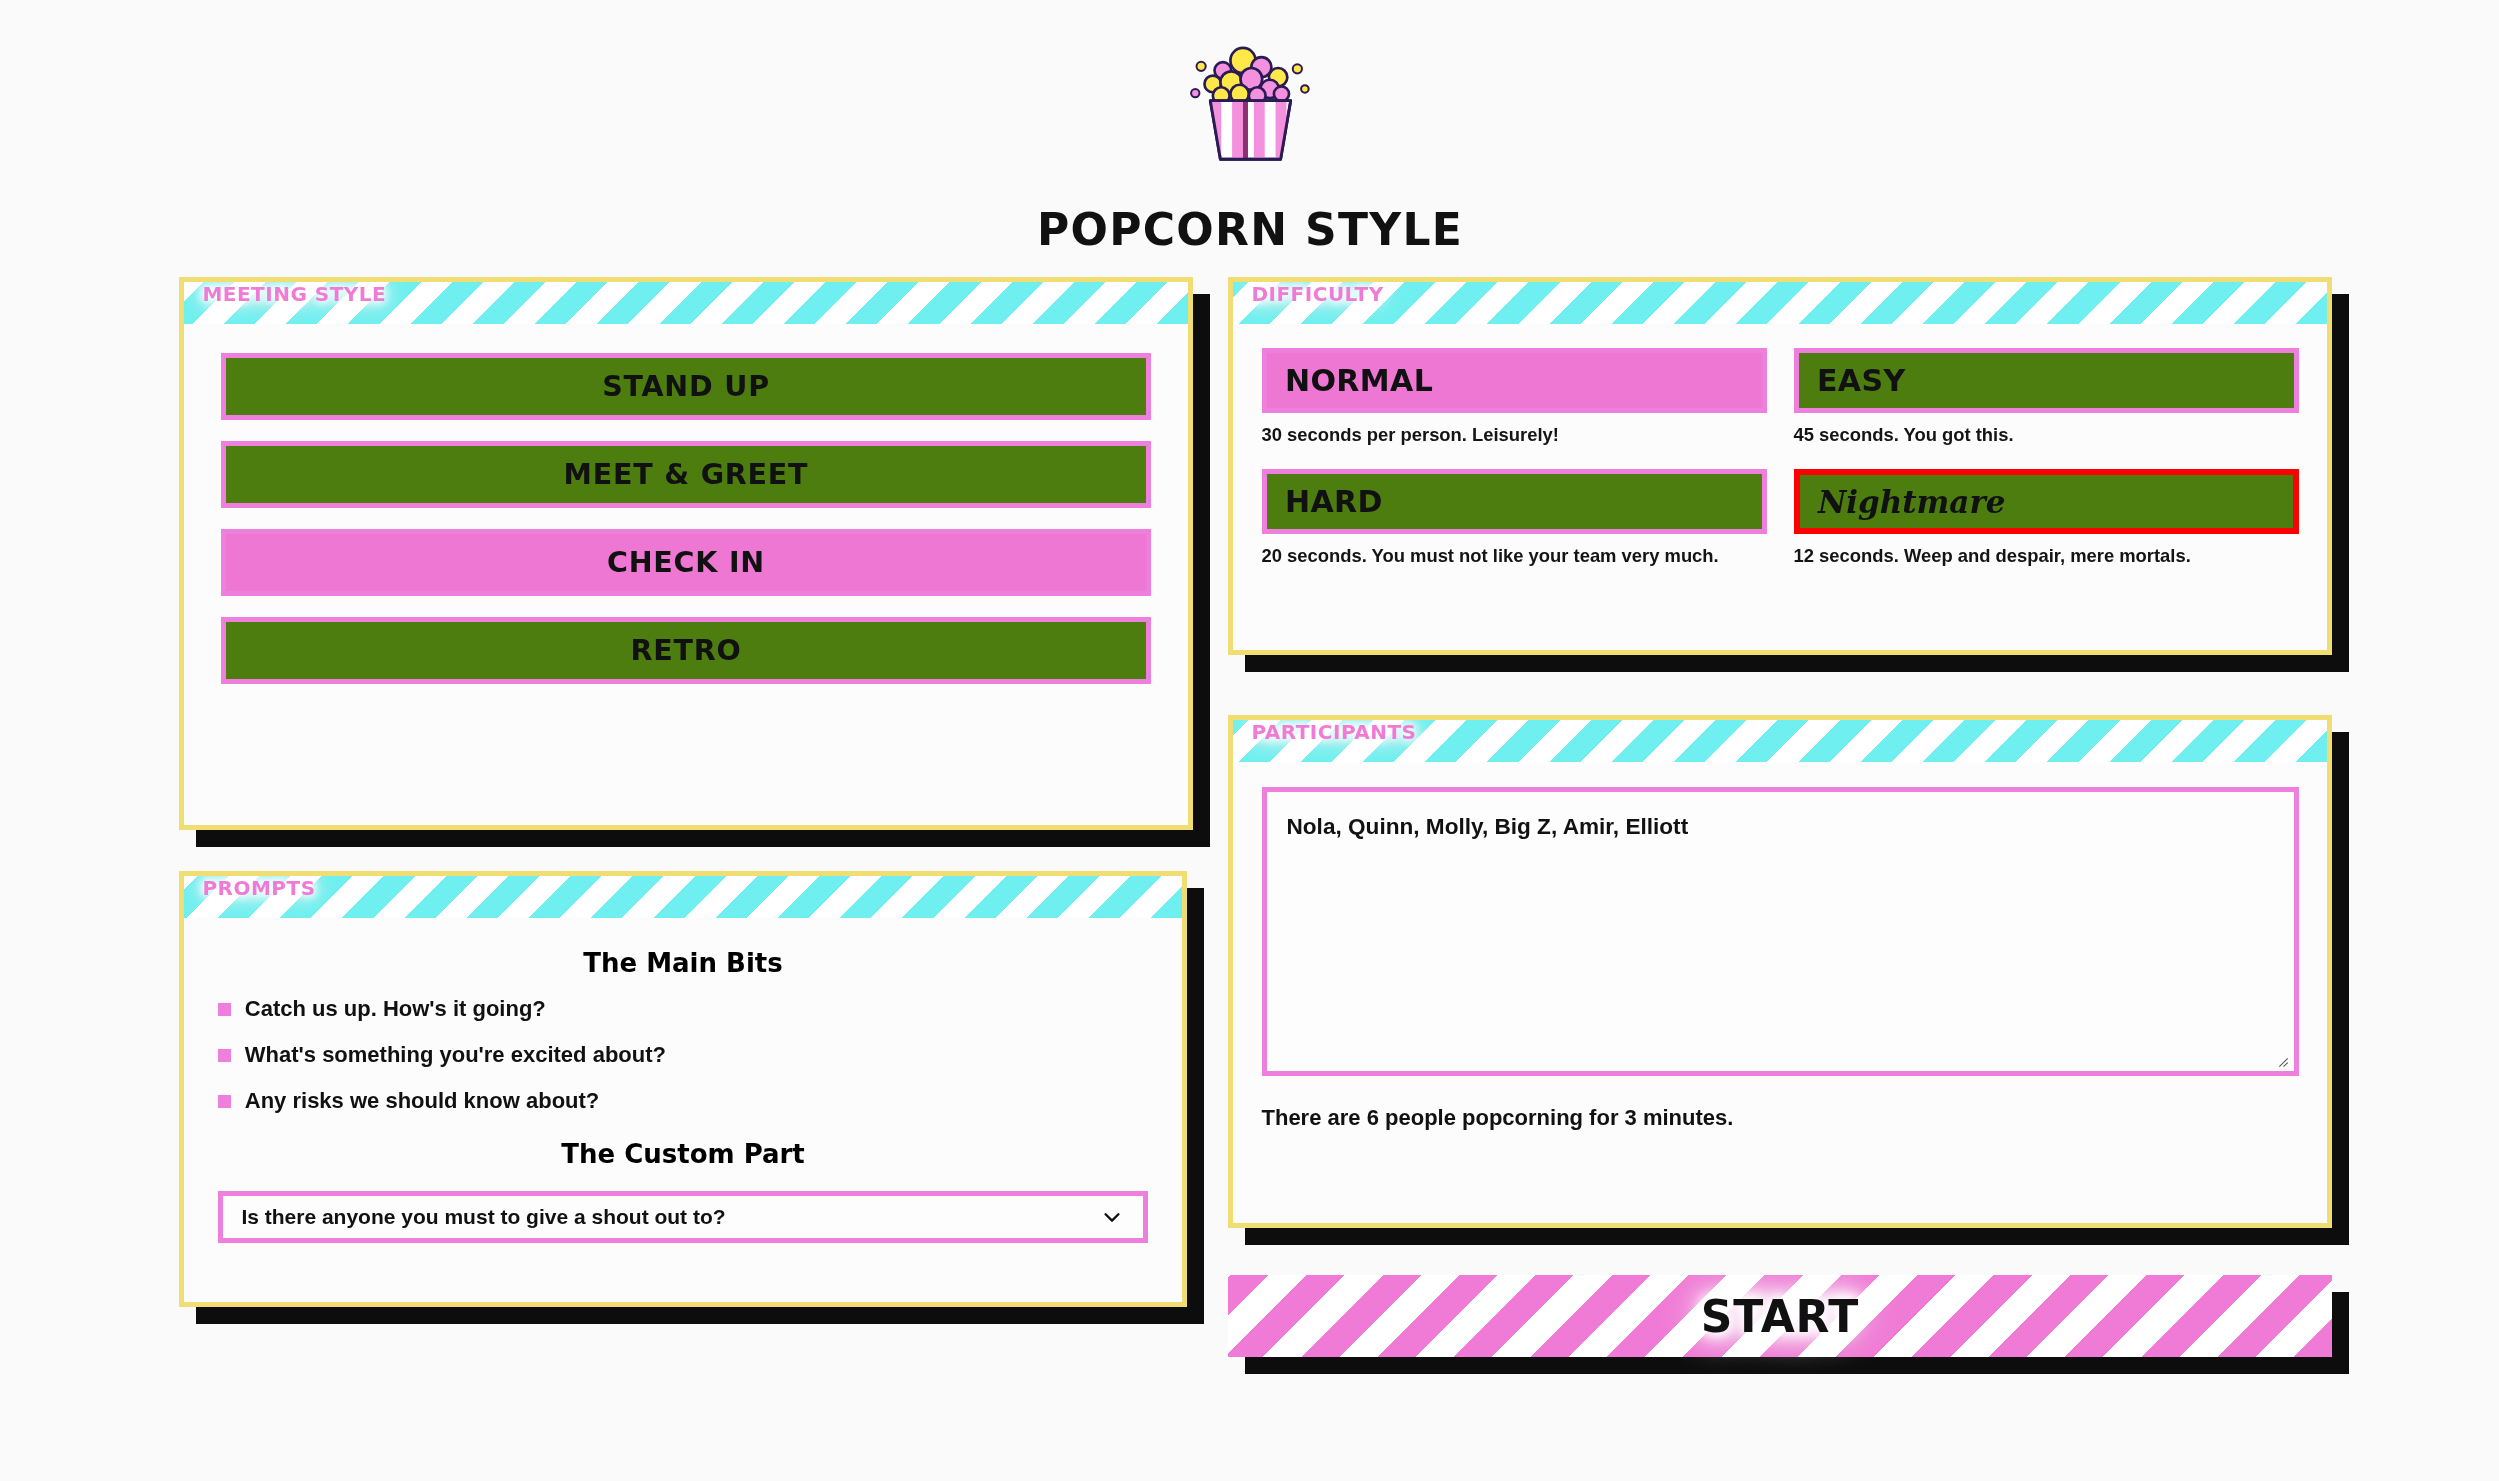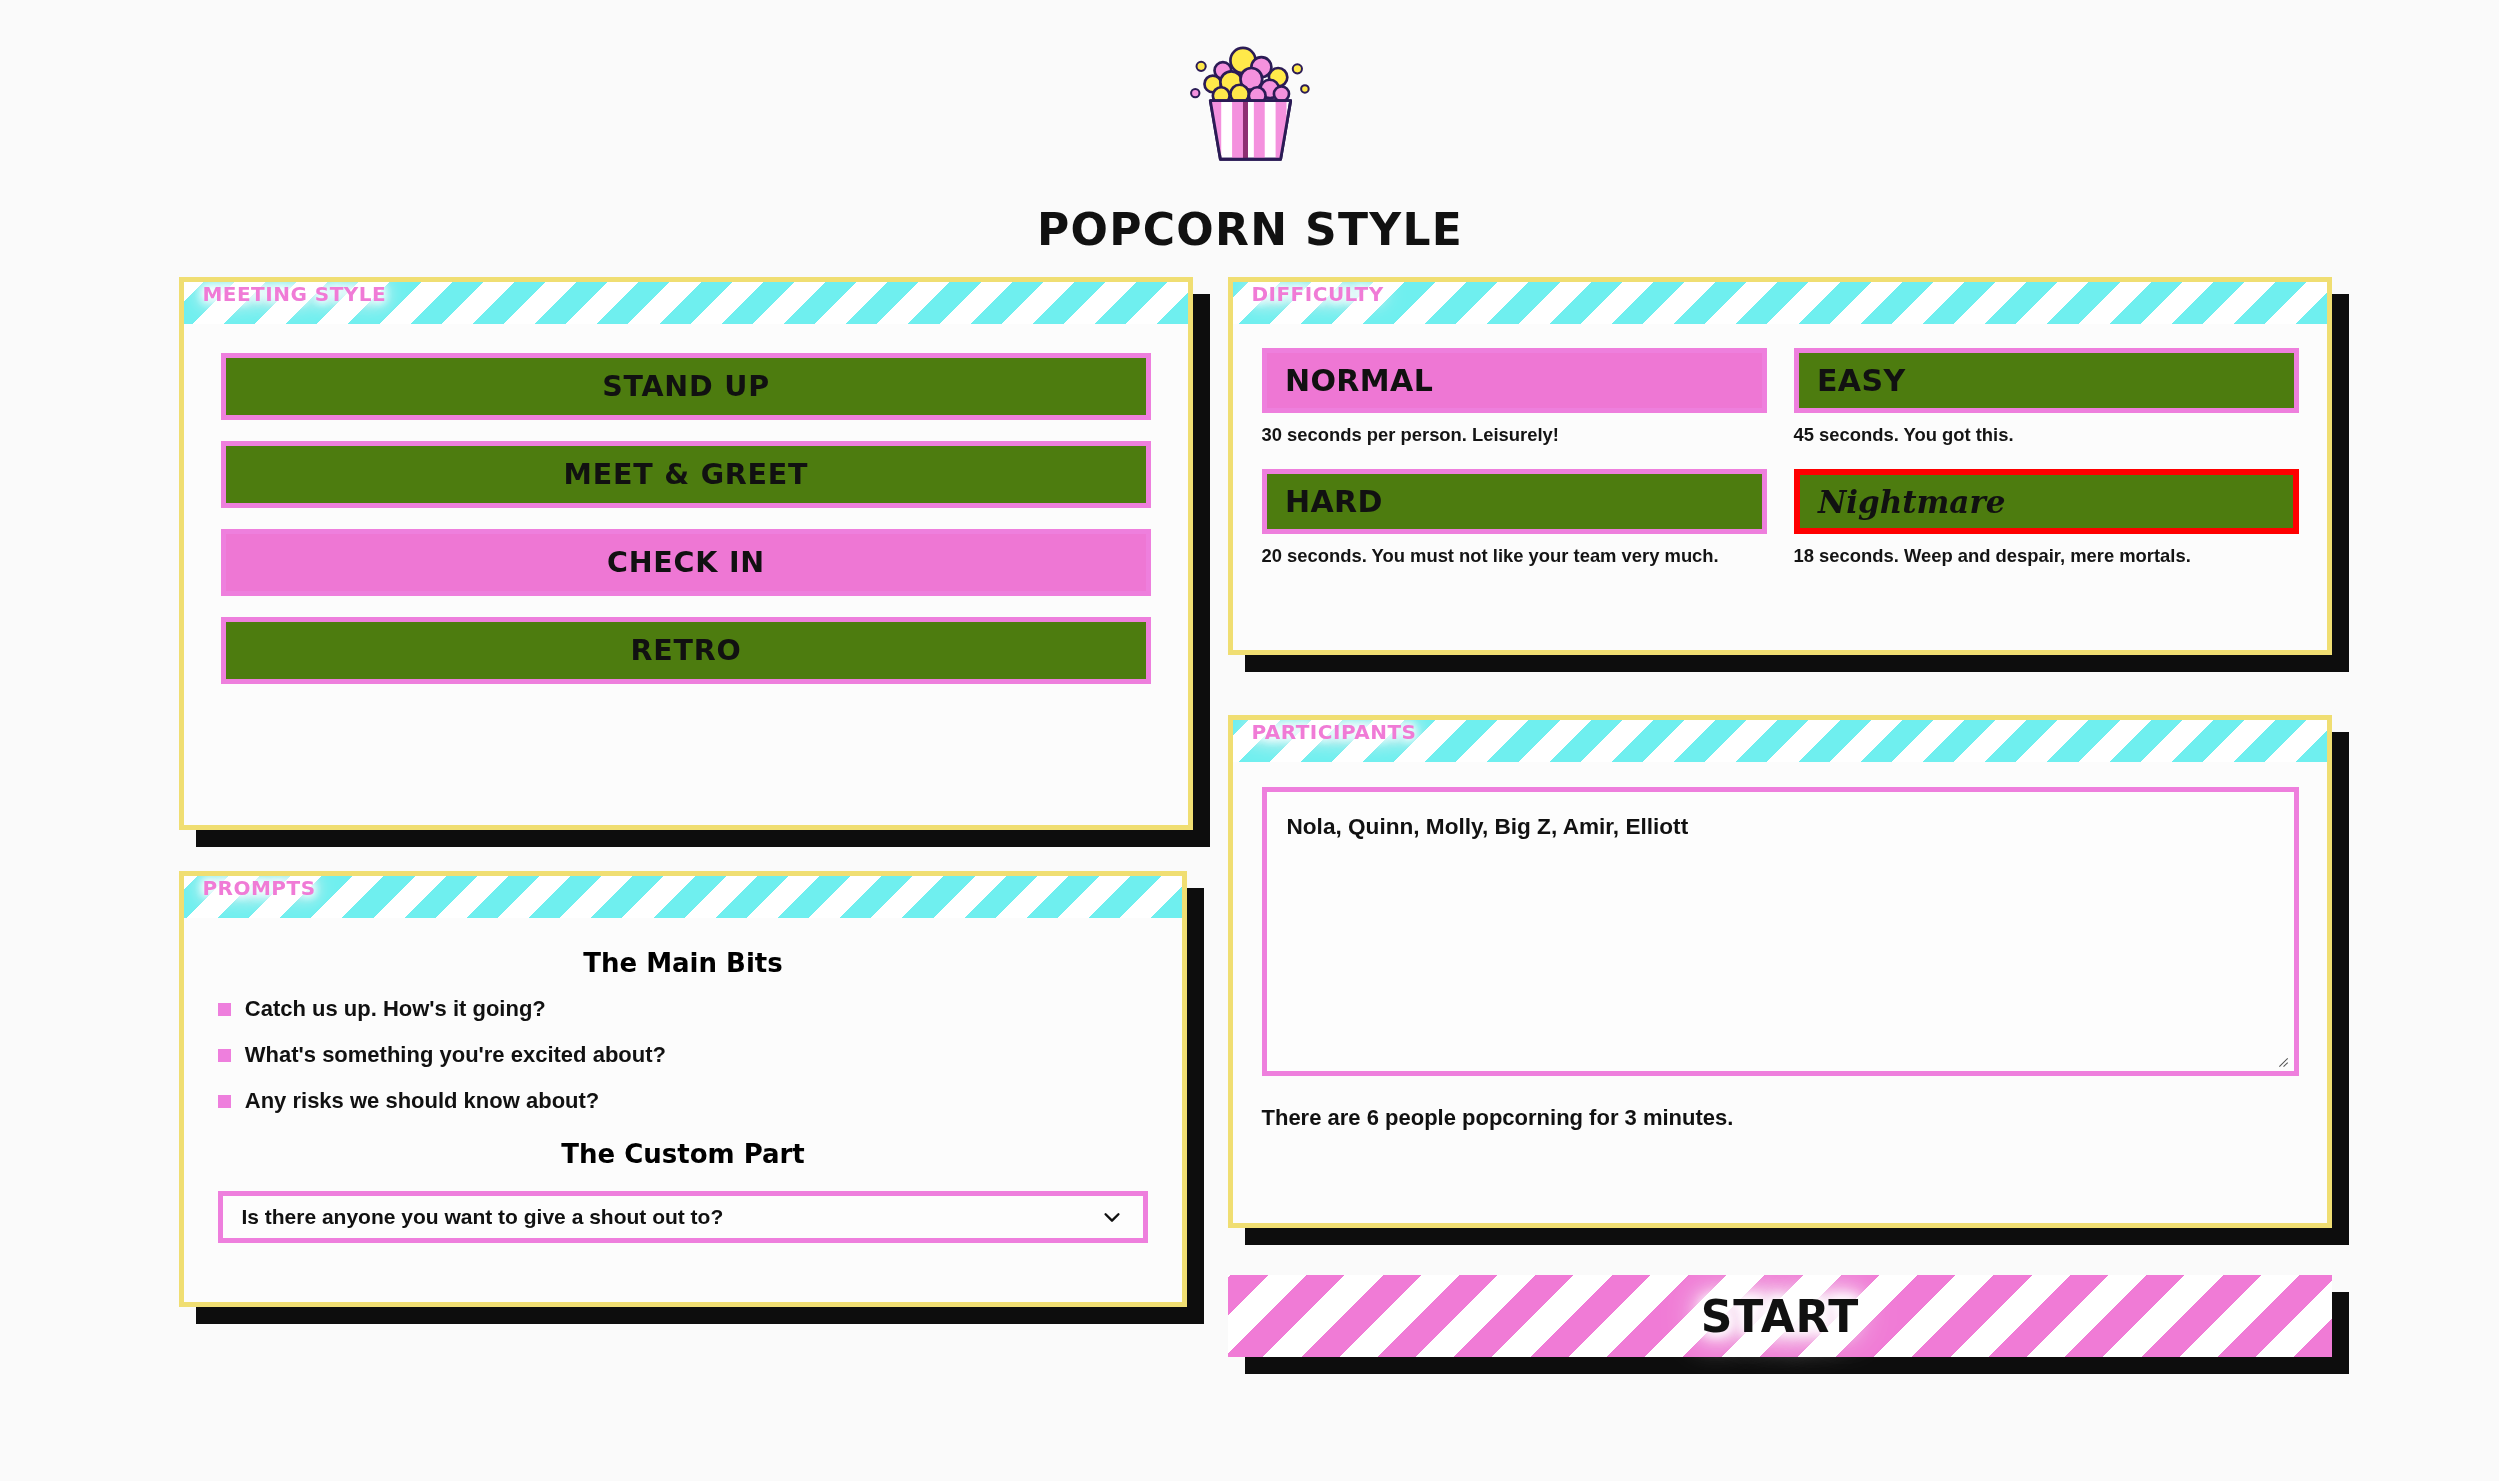--- a/index.html
+++ b/index.html
@@ -331,21 +331,21 @@
           <span class="prompt-bullet"></span>
           <span>What's something you're excited about?</span>
         </li>
         <li class="prompt-item">
           <span class="prompt-bullet"></span>
           <span>Any risks we should know about?</span>
         </li>
       </ul>
       <div class="prompt-heading second">The Custom Part</div>
       <div class="select-wrap">
-        <span class="select-value">Is there anyone you want to give a shout out to?</span>
+        <span class="select-value">Is there anyone you must to give a shout out to?</span>
         <svg class="chev" viewBox="0 0 24 24" fill="none" stroke="#111111" stroke-width="2.6" stroke-linecap="round" stroke-linejoin="round">
           <polyline points="5 9 12 16 19 9"></polyline>
         </svg>
       </div>
     </div>
   </div>
 
   <div class="panel" id="panel-difficulty">
     <div class="panel-head">
       <span class="panel-head-title">DIFFICULTY</span>
@@ -371,21 +371,21 @@
           <div class="opt diff-btn">
             <span>HARD</span>
           </div>
           <div class="diff-note">20 seconds. You must not like your team very much.</div>
         </div>
 
         <div class="diff-cell">
           <div class="opt diff-btn danger gothic">
             <span>Nightmare</span>
           </div>
-          <div class="diff-note">18 seconds. Weep and despair, mere mortals.</div>
+          <div class="diff-note">12 seconds. Weep and despair, mere mortals.</div>
         </div>
 
       </div>
     </div>
   </div>
 
   <div class="panel" id="panel-participants">
     <div class="panel-head">
       <span class="panel-head-title">PARTICIPANTS</span>
     </div>

